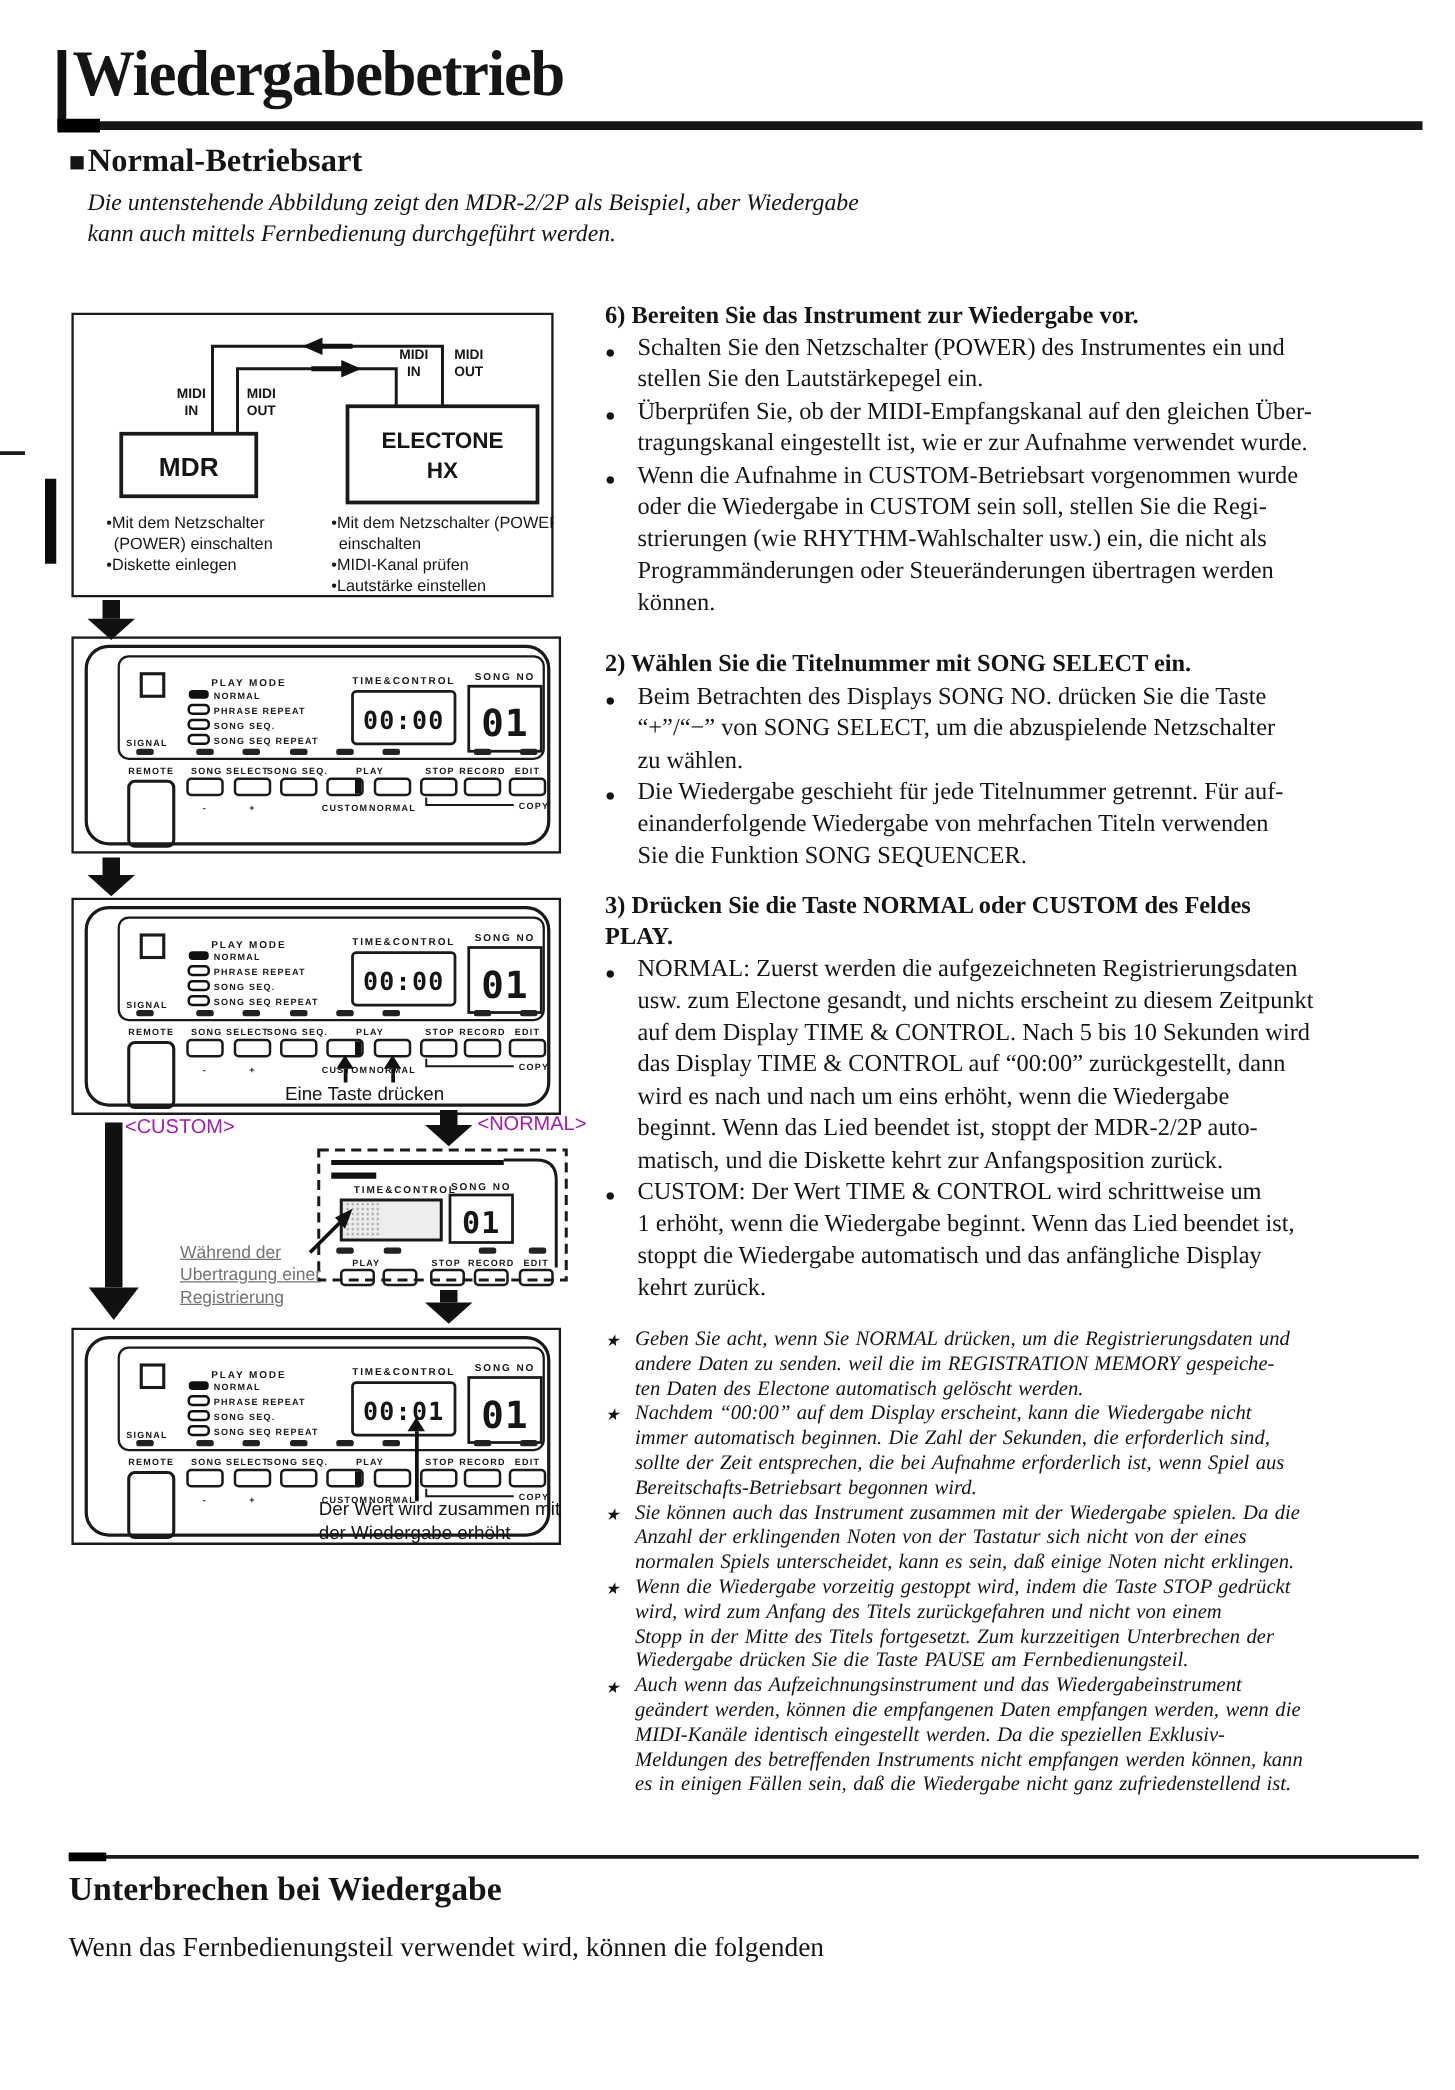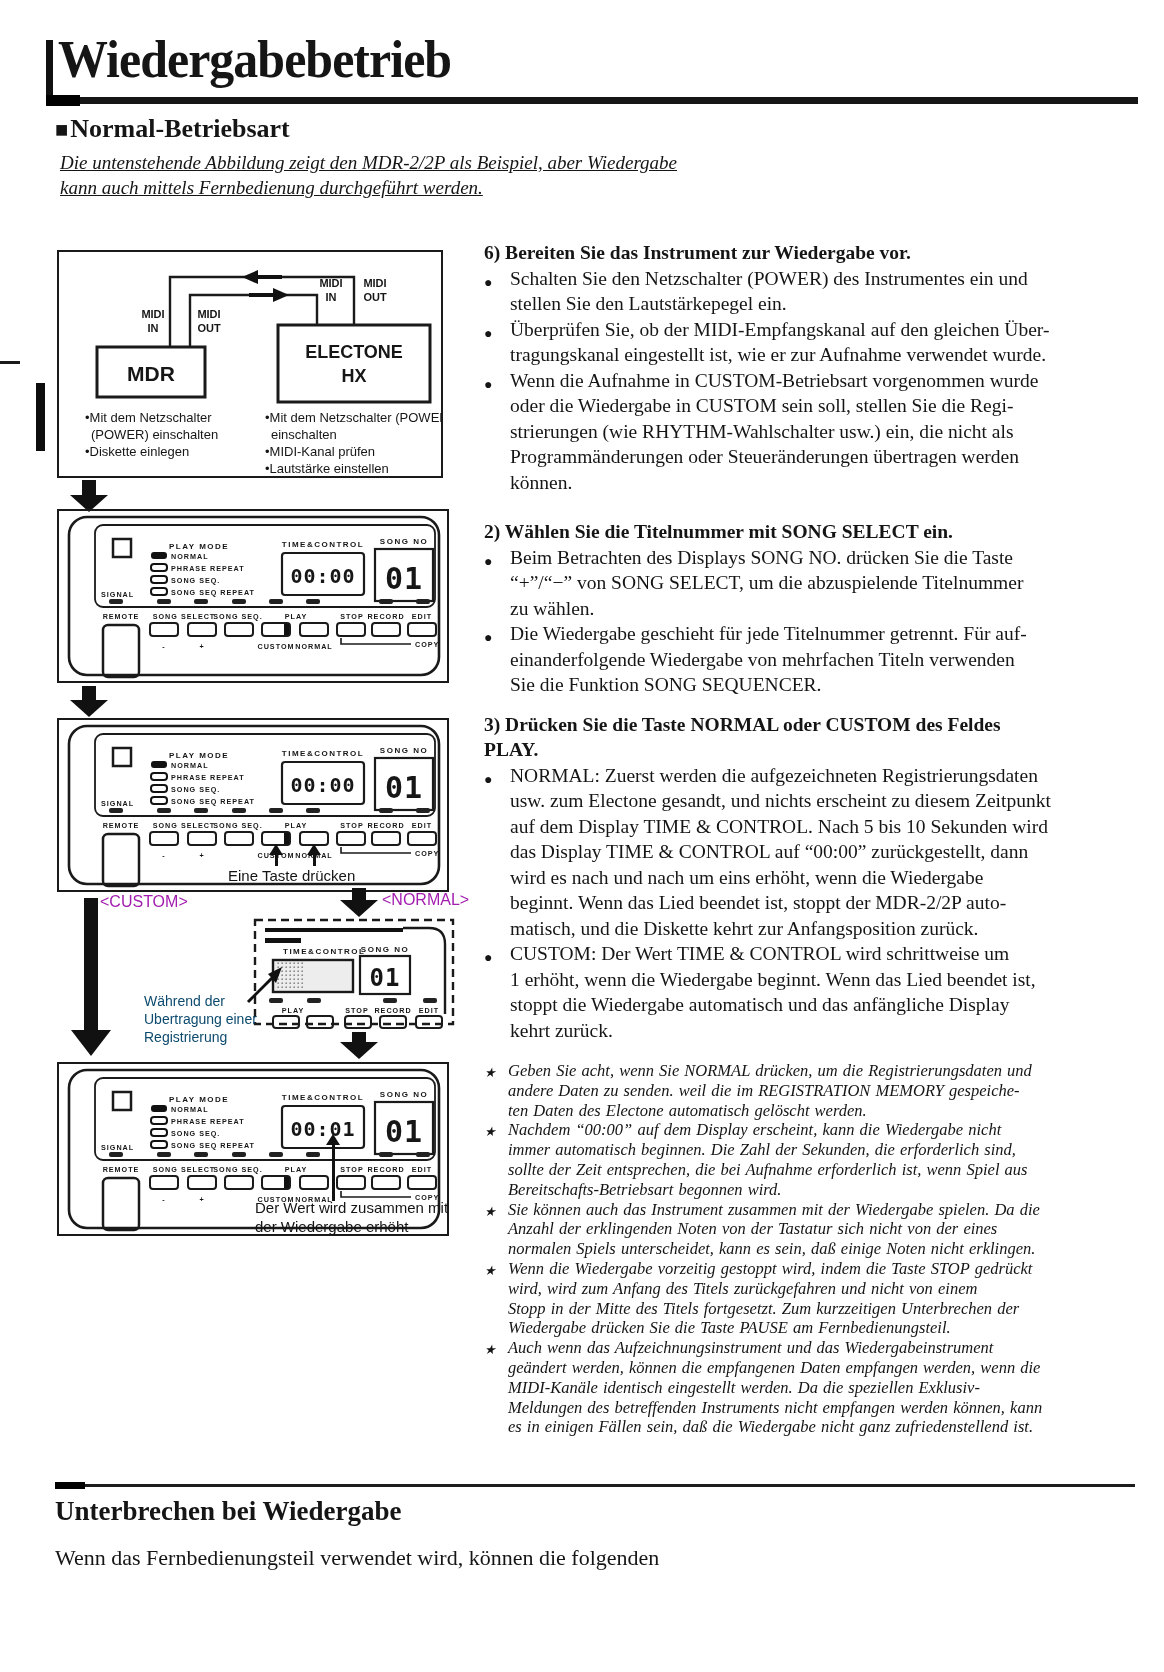--- a/index.html
+++ b/index.html
@@ -11,38 +11,38 @@
   
   .title-bar{left:46px;top:40px;width:7px;height:58px;background:#111;}
   .page-title{left:58px;top:30px;font-size:52px;font-weight:bold;letter-spacing:-1px;
               transform:scaleX(.96);transform-origin:left;}
   .title-rule{left:46px;top:97px;width:1092px;height:7px;background:#161616;}
   .title-rule-cap{left:46px;top:95px;width:34px;height:11px;background:#000;}
 
   .sec-head{font-weight:bold;font-size:26px;letter-spacing:0;}
   .nb-head{left:55px;top:114px;}
   .nb-head .sq{font-size:22px;margin-right:2px;}
-  .intro{left:60px;top:150px;width:720px;font-style:italic;font-size:19px;line-height:25px;text-decoration:underline;}
+  .intro{left:70px;top:150px;width:720px;font-style:italic;font-size:19px;line-height:25px;}
 
   
   svg text{fill:#161616;font-family:"Liberation Sans",sans-serif;}
   .lab8{font-size:8px;font-weight:bold;letter-spacing:1.5px;}
   .lab7{font-size:7.2px;font-weight:bold;letter-spacing:1px;}
   .lcd{font-family:"DejaVu Sans Mono",monospace;font-weight:bold;letter-spacing:1px;}
 
   .darr{display:flex;flex-direction:column;align-items:center;}
   .darr .stem{width:14px;background:#111;}
   .darr .head{width:0;height:0;border-left:19px solid transparent;border-right:19px solid transparent;border-top:17px solid #111;}
   .uarr{display:flex;flex-direction:column;align-items:center;}
   .uarr .head{width:0;height:0;border-left:7px solid transparent;border-right:7px solid transparent;border-bottom:11px solid #111;}
   .uarr .stem{width:3px;background:#111;}
 
   .branch-label{font-family:"Liberation Sans",sans-serif;font-size:16px;color:#a21caf;}
   .diag-note{font-family:"Liberation Sans",sans-serif;font-size:15px;line-height:19px;color:#141414;}
-  .transfer-note{font-family:"Liberation Sans",sans-serif;font-size:14px;line-height:18px;color:#0c4a6e;}
+  .transfer-note{font-family:"Liberation Sans",sans-serif;font-size:14px;line-height:18px;color:#737373;text-decoration:underline;}
 
   
   .rcol{left:484px;top:240px;width:616px;font-size:19.5px;line-height:25.5px;}
   .step-head{font-weight:bold;}
   .bullet{display:flex;}
   .bullet .dot{width:26px;flex:none;font-size:14px;padding-top:4px;}
   .bullet .btext{flex:1;}
   .step2{margin-top:24px;}
   .step3{margin-top:14px;}
   .notes{margin-top:18px;font-style:italic;font-size:16.5px;line-height:19.8px;word-spacing:1px;}
@@ -424,21 +424,21 @@
 Programmänderungen oder Steueränderungen übertragen werden
 können.</div>
         </div>
     </div>
 
     <div class="step step2">
       <div class="step-head pre">2) Wählen Sie die Titelnummer mit SONG SELECT ein.</div>
       <div class="bullet">
           <span class="dot">●</span>
           <div class="btext pre">Beim Betrachten des Displays SONG NO. drücken Sie die Taste
-“+”/“−” von SONG SELECT, um die abzuspielende Titelnummer
+“+”/“−” von SONG SELECT, um die abzuspielende Netzschalter
 zu wählen.</div>
         </div>
       <div class="bullet">
           <span class="dot">●</span>
           <div class="btext pre">Die Wiedergabe geschieht für jede Titelnummer getrennt. Für auf-
 einanderfolgende Wiedergabe von mehrfachen Titeln verwenden
 Sie die Funktion SONG SEQUENCER.</div>
         </div>
     </div>
 

